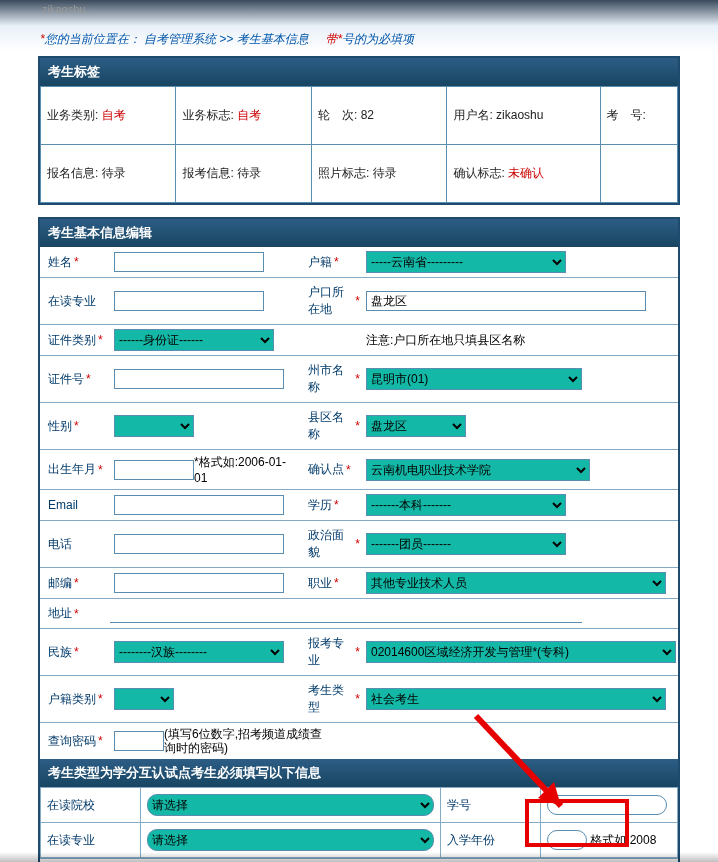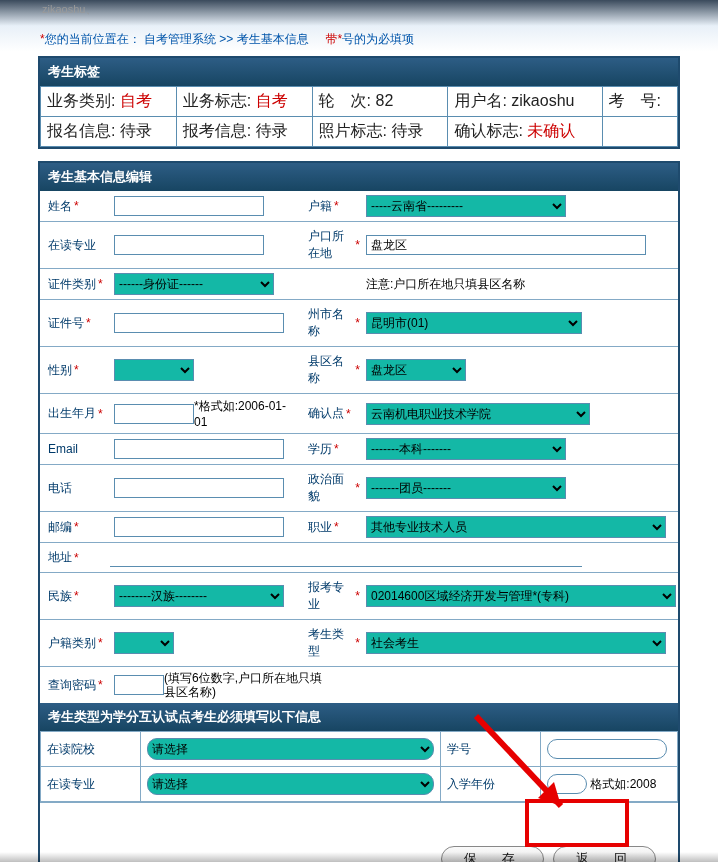--- a/index.html
+++ b/index.html
@@ -7,38 +7,38 @@
     font-family: "Microsoft YaHei", Arial, sans-serif;
     font-size: 12px;
     background: linear-gradient(to bottom, #3a4a5c 0%, #e8f0f8 3%, #ffffff 6%);
     width: 718px;
     height: 862px;
     position: relative;
     overflow: hidden;
   }
   .topuser { color: #999; font-size: 11px; padding: 2px 0 0 42px; }
   .container { padding: 8px 38px 0 38px; }
-  .crumb { color: #0055aa; margin: 6px 0 8px 0; }
+  .crumb { color: #0055aa; margin: 6px 0 8px 0; font-style: italic; }
   .crumb .star { color: #cc0000; }
   .crumb .sep { color: #0055aa; }
   .crumb .red { color: #cc0000; }
 
   .panel { border: 2px solid #1e4a6d; margin-bottom: 12px; }
   .panel-hd {
     background: linear-gradient(#2d5d85, #174562);
     color: #fff;
     font-weight: bold;
     padding: 5px 8px;
     font-size: 13px;
   }
   .tag-table { width: 100%; border-collapse: collapse; background: #fff; }
   .tag-table td {
     border: 1px solid #5a8db0;
-    padding: 4px 6px;
-    font-size: 16px;
+    padding: 20px 6px;
+    font-size: 12px;
     color: #222;
   }
   .red-v { color: #c00; }
 
   .form-area { background: #fff; }
   .frow { display: flex; border-top: 1px solid #84aac6; }
   .frow:first-child { border-top: none; }
   .fcell-l { width: 68px; padding: 6px 4px 6px 8px; color: #003a6a; vertical-align: middle; display: flex; align-items: center; flex-shrink: 0; }
   .fcell-v1 { width: 196px; padding: 4px 6px; display: flex; align-items: center; flex-shrink: 0; }
   .fcell-r { width: 60px; padding: 6px 4px; color: #003a6a; display: flex; align-items: center; flex-shrink: 0; }
@@ -347,21 +347,21 @@
           </div>
       </div>
 
       <div class="frow" style="border-bottom:none">
         <div class="fcell-l">
             <span>查询密码</span>
             <span class="star">*</span>
           </div>
         <div class="fcell-v1" style="width:auto;flex:1">
           <input type="text" style="width: 50px;">
-          <span class="hint-red" style="max-width:160px;display:inline-block;line-height:14px">(填写6位数字,户口所在地只填县区名称)</span>
+          <span class="hint-red" style="max-width:160px;display:inline-block;line-height:14px">(填写6位数字,招考频道成绩查询时的密码)</span>
         </div>
       </div>
 
     </div>
 
     <div class="panel-hd" style="font-weight:bold">考生类型为学分互认试点考生必须填写以下信息</div>
     <table class="sub-table">
       <tbody>
           <tr>
         <td class="lbl">在读院校</td>

